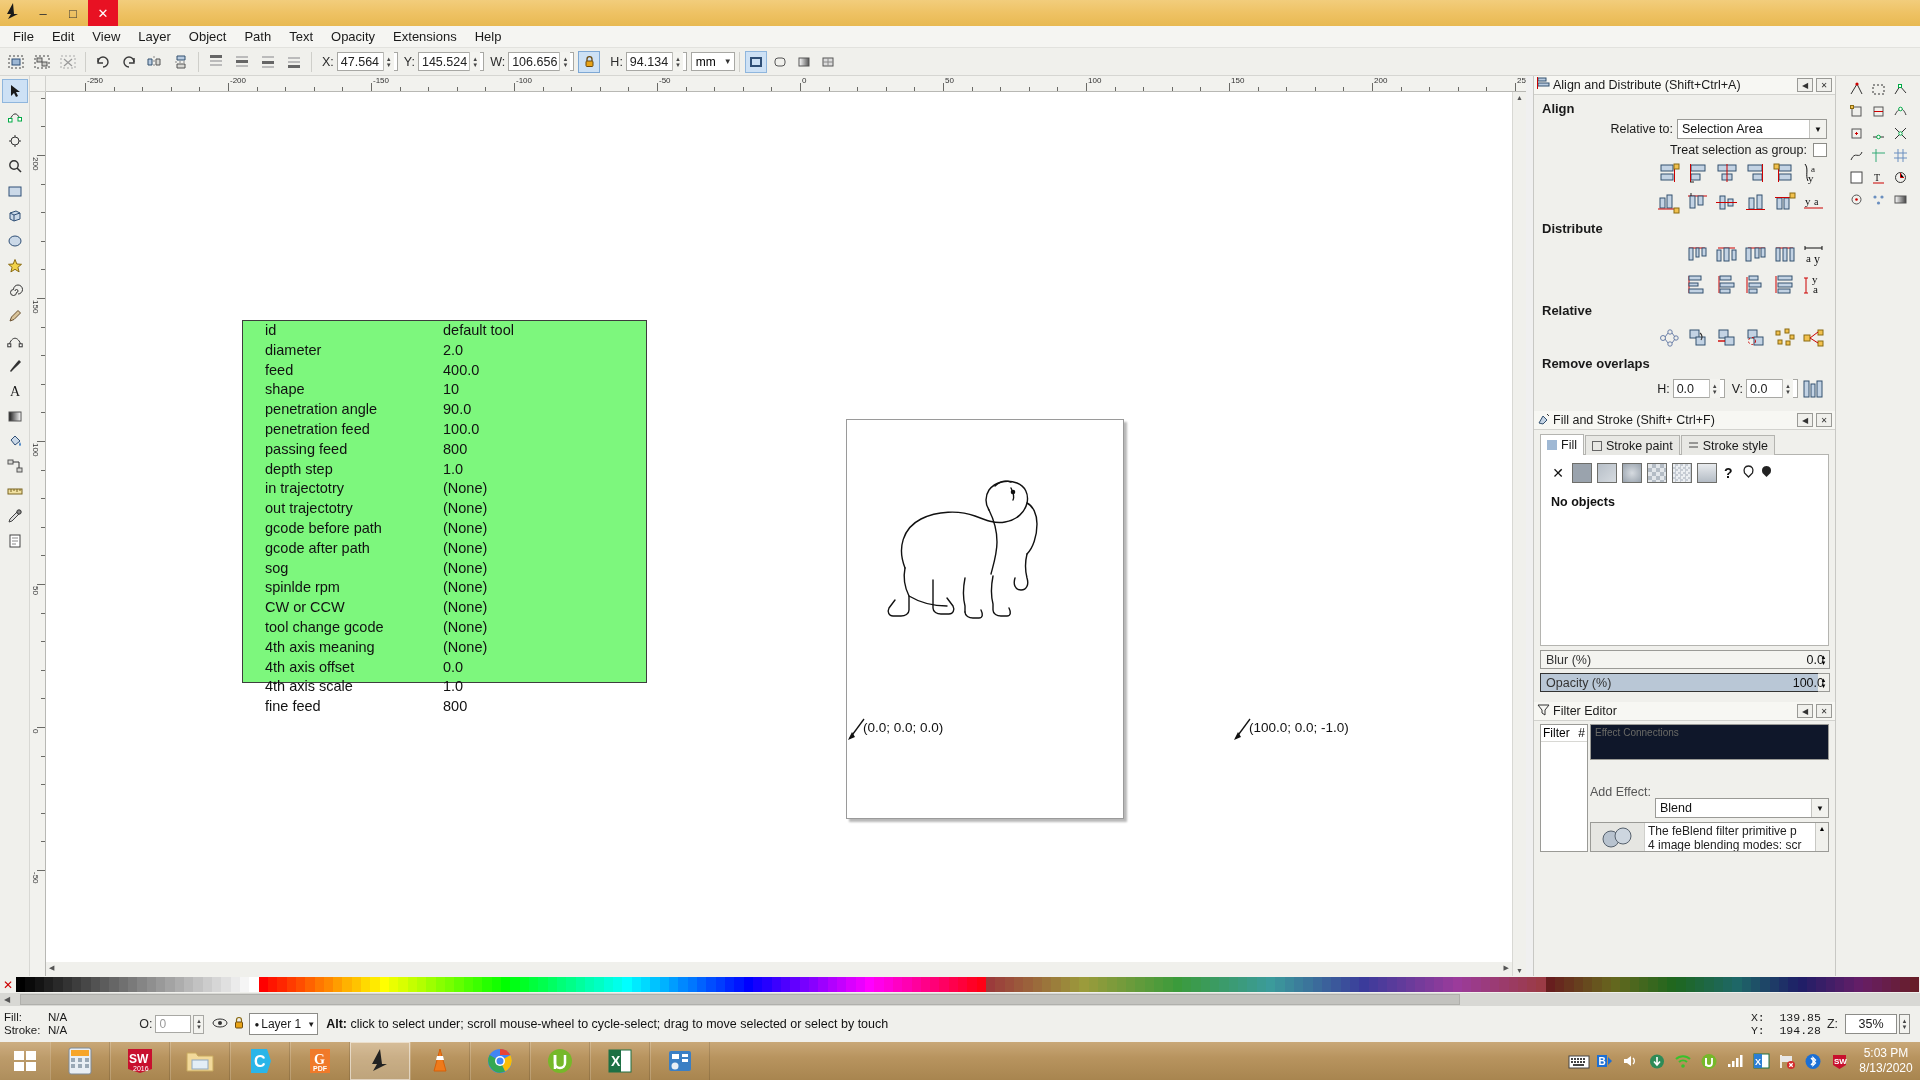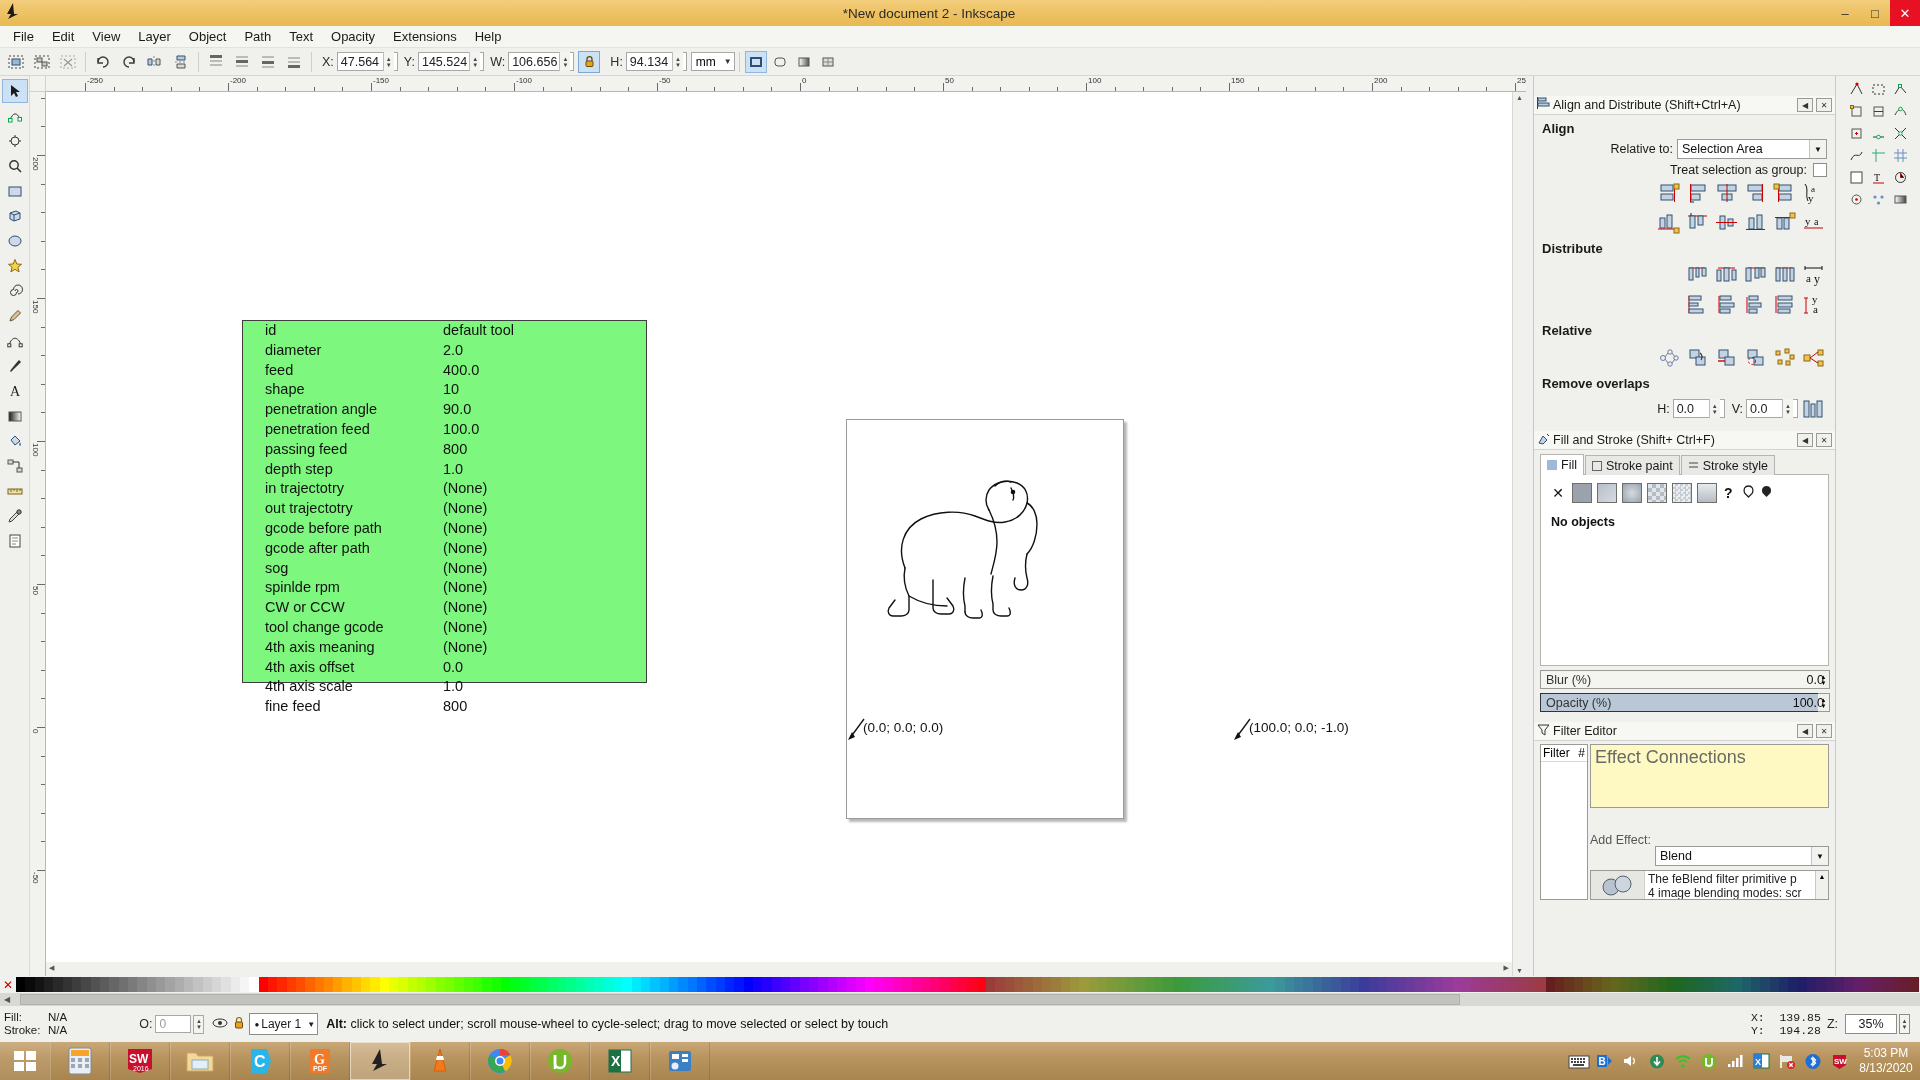--- a/index.html
+++ b/index.html
@@ -135,21 +135,21 @@
   }
   .coordlabel { position: absolute; font-size: 13.5px; color: #111; }
   .arrowmark { position: absolute; }
   
   .dock {
     position: absolute; top: 76px; left: 1533px; width: 302px; bottom: 104px;
     background: #f0f0ec; border-left: 1px solid #c8c8c4;
   }
   .panel-title {
     height: 19px; background: #f7f7f3; border-bottom: 1px solid #d2d2ce;
-    display: flex; align-items: center; padding-left: 3px; font-size: 12.5px; color: #1a1a1a; margin-top: 20px;
+    display: flex; align-items: center; padding-left: 3px; font-size: 12.5px; color: #1a1a1a;
   }
   .panel-title .pt-text { flex: 1; margin-left: 3px; }
   .pt-btn {
     width: 16px; height: 14px; border: 1px solid #9a9a96; background: #f0f0ec;
     display: flex; align-items: center; justify-content: center; margin-right: 3px;
     font-size: 8px; color: #333;
   }
   .sec-head { font-weight: bold; font-size: 13px; color: #1a1a1a; padding: 6px 0 3px 8px; }
   .row-right { display: flex; align-items: center; justify-content: flex-end; padding-right: 8px; }
   .lbl { font-size: 12.5px; color: #1a1a1a; }
@@ -190,21 +190,21 @@
   .slider-fill { position: absolute; left: 0; top: 0; bottom: 0; background: #b9c7d6; }
   .sl-spin {
     width: 12px; height: 19px; border: 1px solid #9a9a96; border-left: none; background: #f0f0ec;
     display: flex; flex-direction: column; align-items: center; justify-content: center;
   }
   .filt-body { margin: 3px 6px 0 6px; display: flex; }
   .filt-left { width: 48px; border: 1px solid #9a9a96; background: #fff; }
   .filt-lhead { display: flex; font-size: 12px; padding: 1px 2px; border-bottom: 1px solid #d8d8d4; }
   .filt-right { flex: 1; margin-left: 2px; }
   .eff-conn {
-    border: 1px solid #9a9a96; background: #fef9c3; height: 64px; font-size: 18px;
+    border: 1px solid #9a9a96; background: #0f172a; height: 36px; font-size: 10px;
     color: #6a6a66; padding: 2px 4px;
   }
   .add-eff { display: flex; align-items: center; margin-top: 6px; }
   .add-eff .ae-lbl { font-size: 12.5px; color: #555; padding-right: 4px; }
   .eff-desc {
     border: 1px solid #9a9a96; background: #fff; margin-top: 4px; display: flex; height: 30px;
     overflow: hidden;
   }
   .eff-desc .ed-thumb { width: 54px; background: #e6e6e2; border-right: 1px solid #d0d0cc; }
   .eff-desc .ed-text { flex: 1; font-size: 12px; color: #222; padding: 1px 3px; line-height: 14px; }
@@ -282,21 +282,20 @@
 </style>
 </head>
 <body>
 
 <div class="titlebar">
   <div class="tb-icon">
     <svg width="22" height="22" viewBox="0 0 22 22">
       <path d="M11 2 L5 13 L9 13 L6 18 L16 13 L12 13 Z" fill="#1a1a1a"></path>
     </svg>
   </div>
-  <div class="tb-title">*New document 2 - Inkscape</div>
   <div class="tb-btns">
     <div class="tb-btn">–</div>
     <div class="tb-btn">□</div>
     <div class="tb-btn close">✕</div>
   </div>
 </div>
 
 <div class="menubar">
   <div class="menu-item">File</div>
   <div class="menu-item">Edit</div>

